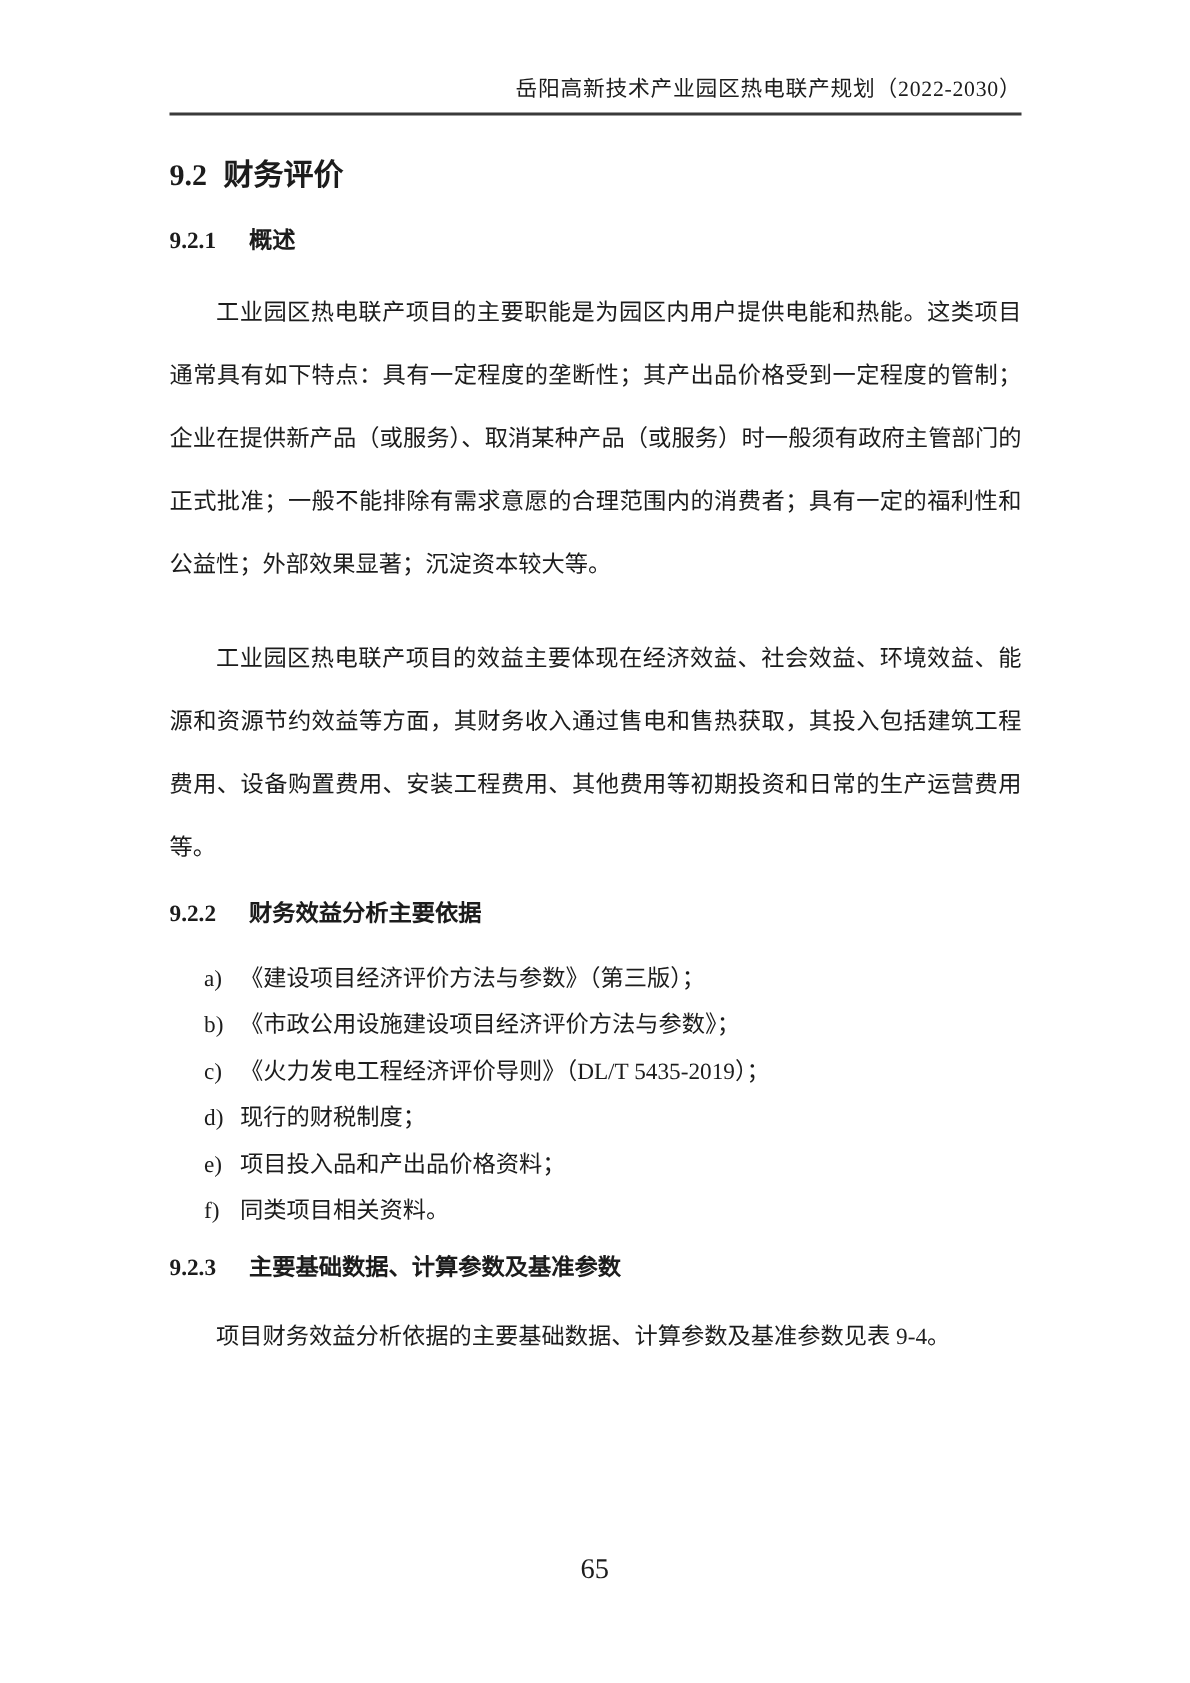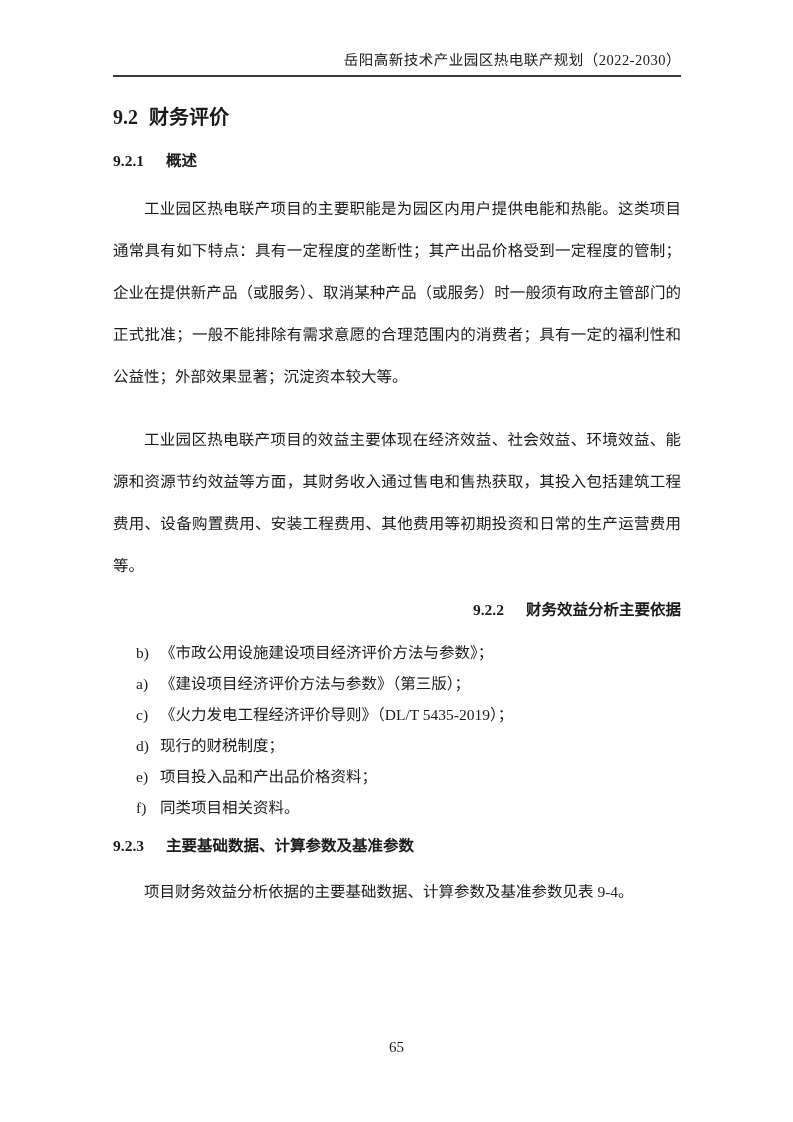--- a/index.html
+++ b/index.html
@@ -64,21 +64,21 @@
   .h-level2 .sec-num {
     font-family: "Liberation Serif", "DejaVu Serif", serif;
     margin-right: 22px;
     font-weight: bold;
   }
   .h-level2 .sec-title {
     font-family: "Liberation Sans", "DejaVu Sans", sans-serif;
     font-weight: bold;
   }
   .h-921 { margin-top: 21px; }
-  .h-922 { margin-top: 13px; text-align: right; }
+  .h-922 { margin-top: 13px; }
   .h-923 { margin-top: 13px; }
 
   .body-par {
     margin: 0;
     font-size: 15.5px;
     line-height: 42px;
     text-align: justify;
     text-indent: 2em;
   }
   .par-1 { margin-top: 17px; }
@@ -105,21 +105,21 @@
     font-family: "Liberation Serif", "DejaVu Serif", serif;
   }
 
   
   .doc-footer {
     position: absolute;
     left: 0;
     width: 793px;
     top: 1038px;
     text-align: center;
-    font-size: 15px;
+    font-size: 19px;
     line-height: 18px;
   }
 </style>
 </head>
 <body>
 
 <div class="page">
 
   <header class="doc-header">
     <span>岳阳高新技术产业园区热电联产规划（2022-2030）</span>
@@ -138,24 +138,24 @@
     <p class="body-par par-1">工业园区热电联产项目的主要职能是为园区内用户提供电能和热能。这类项目通常具有如下特点：具有一定程度的垄断性；其产出品价格受到一定程度的管制；企业在提供新产品（或服务）、取消某种产品（或服务）时一般须有政府主管部门的正式批准；一般不能排除有需求意愿的合理范围内的消费者；具有一定的福利性和公益性；外部效果显著；沉淀资本较大等。</p>
 
     <p class="body-par par-2">工业园区热电联产项目的效益主要体现在经济效益、社会效益、环境效益、能源和资源节约效益等方面，其财务收入通过售电和售热获取，其投入包括建筑工程费用、设备购置费用、安装工程费用、其他费用等初期投资和日常的生产运营费用等。</p>
 
     <h2 class="h-level2 h-922">
       <span class="sec-num">9.2.2</span><span class="sec-title">财务效益分析主要依据</span>
     </h2>
 
     <ul class="ref-list">
       <li class="ref-item">
-        <span class="ref-label">b)</span><span>《市政公用设施建设项目经济评价方法与参数》；</span>
+        <span class="ref-label">a)</span><span>《建设项目经济评价方法与参数》（第三版）；</span>
       </li>
       <li class="ref-item">
-        <span class="ref-label">a)</span><span>《建设项目经济评价方法与参数》（第三版）；</span>
+        <span class="ref-label">b)</span><span>《市政公用设施建设项目经济评价方法与参数》；</span>
       </li>
       <li class="ref-item">
         <span class="ref-label">c)</span><span>《火力发电工程经济评价导则》（DL/T 5435-2019）；</span>
       </li>
       <li class="ref-item">
         <span class="ref-label">d)</span><span>现行的财税制度；</span>
       </li>
       <li class="ref-item">
         <span class="ref-label">e)</span><span>项目投入品和产出品价格资料；</span>
       </li>

